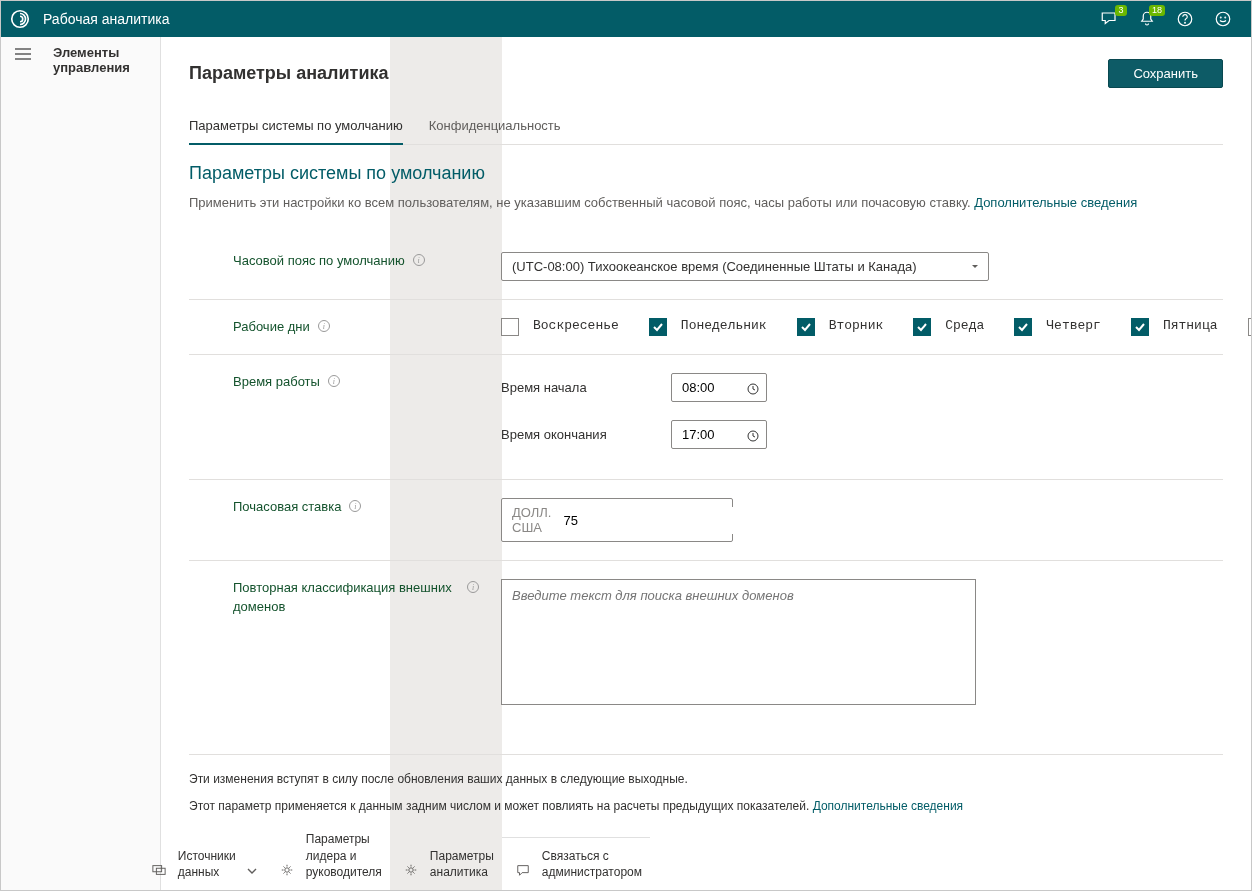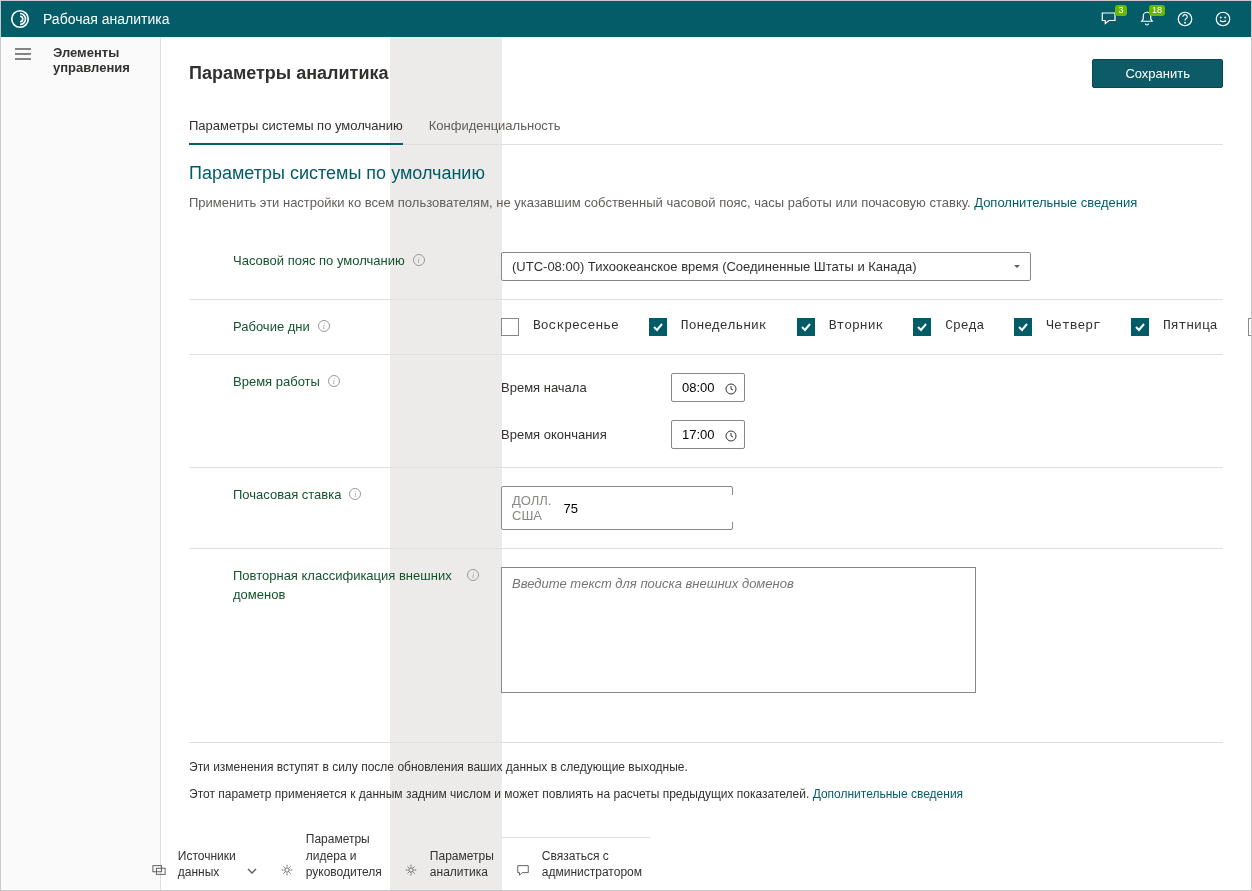--- a/index.html
+++ b/index.html
@@ -27,58 +27,58 @@
     .sidebar-item-icon { width: 16px; flex-shrink: 0; margin-top: 2px; color: #605e5c; }
     .sidebar-item-label { flex: 1; line-height: 1.35; }
     .sidebar-item-chevron { width: 12px; color: #605e5c; margin-top: 2px; }
     .sidebar-footer { margin-top: auto; border-top: 1px solid #e0e0e0; }
     
     
     .content { flex: 1; overflow-y: auto; position: relative; }
     .content-inner { padding: 22px 28px 20px 28px; }
     .page-header { display: flex; align-items: center; justify-content: space-between; margin-bottom: 22px; }
     .page-title { font-size: 18px; font-weight: 600; color: #323130; }
-    .save-btn { background: #0d5b66; color: #fff; border: 1px solid #094850; padding: 6px 32px; font-size: 13px; cursor: pointer; border-radius: 2px; }
+    .save-btn { background: #0d5b66; color: #fff; border: 1px solid #094850; padding: 6px 24px; font-size: 13px; cursor: pointer; border-radius: 2px; }
     
     
     .tabs { display: flex; gap: 26px; border-bottom: 1px solid #e1dfdd; margin-bottom: 18px; }
     .tab { padding: 8px 0 10px 0; font-size: 13px; color: #605e5c; cursor: pointer; border-bottom: 2px solid transparent; margin-bottom: -1px; }
     .tab.active { color: #323130; border-bottom-color: #035c67; font-weight: 400; }
     
     
     .section-title { font-size: 18px; color: #025c67; font-weight: 400; margin-bottom: 10px; }
     .section-desc { font-size: 13px; color: #605e5c; margin-bottom: 22px; line-height: 1.4; }
     .link { color: #025c67; cursor: pointer; }
     
     
     .form-row { display: flex; padding: 18px 0; border-bottom: 1px solid #e1dfdd; align-items: flex-start; gap: 22px; }
     .form-row:last-of-type { border-bottom: none; }
     .form-label-col { width: 290px; flex-shrink: 0; display: flex; align-items: flex-start; gap: 8px; padding-left: 44px; }
     .form-label { font-size: 13px; color: #14532d; line-height: 1.4; }
     .info-icon { width: 12px; height: 12px; border: 1px solid #999; border-radius: 50%; font-size: 8px; color: #999; display: inline-flex; align-items: center; justify-content: center; cursor: pointer; flex-shrink: 0; margin-top: 2px; font-style: italic; font-family: serif; }
     .form-control-col { flex: 1; }
     
     
-    .select-wrap { position: relative; width: 530px; }
+    .select-wrap { position: relative; width: 488px; }
     .select-ctrl { width: 100%; padding: 6px 30px 6px 10px; border: 1px solid #8a8886; background: #fff; font-size: 13px; color: #323130; appearance: none; cursor: pointer; border-radius: 2px; }
     .select-caret { position: absolute; right: 8px; top: 50%; transform: translateY(-50%); pointer-events: none; color: #605e5c; }
     
     
     .checkbox-row { display: flex; gap: 30px; flex-wrap: nowrap; align-items: center; }
     .checkbox-item { display: flex; align-items: flex-start; gap: 14px; cursor: pointer; font-family: Liberation Mono, monospace; }
     .checkbox-box { width: 18px; height: 18px; border: 1px solid #8a8886; display: flex; align-items: center; justify-content: center; flex-shrink: 0; }
     .checkbox-box.checked { background: #025c67; border-color: #025c67; }
     .checkbox-check { color: #fff; }
     .checkbox-label { font-size: 13px; color: #323130; white-space: nowrap; }
     
     
     .time-group { display: flex; align-items: center; gap: 60px; margin-bottom: 18px; }
-    .time-group:last-child { margin-bottom: 0; }
+    .time-group:last-child { margin-bottom: 12px; }
     .time-label { font-size: 13px; color: #323130; width: 110px; }
-    .time-input-wrap { position: relative; width: 74px; }
+    .time-input-wrap { position: relative; width: 96px; }
     .time-input { width: 100%; padding: 6px 28px 6px 10px; border: 1px solid #8a8886; font-size: 13px; border-radius: 2px; }
     .clock-icon { position: absolute; right: 8px; top: 50%; transform: translateY(-50%); pointer-events: none; color: #605e5c; width: 12px; height: 12px; }
     
     
     .currency-wrap { display: flex; align-items: center; border: 1px solid #8a8886; width: 232px; border-radius: 2px; }
     .currency-prefix { padding: 6px 10px; color: #8a8886; font-size: 13px; border-right: none; }
     .currency-input { flex: 1; border: none; padding: 6px 10px 6px 2px; font-size: 13px; outline: none; }
     
     
     .domain-textarea { width: 475px; height: 126px; border: 1px solid #8a8886; padding: 8px 10px; font-size: 13px; font-style: italic; color: #8b5cf6; resize: none; font-family: inherit; }

